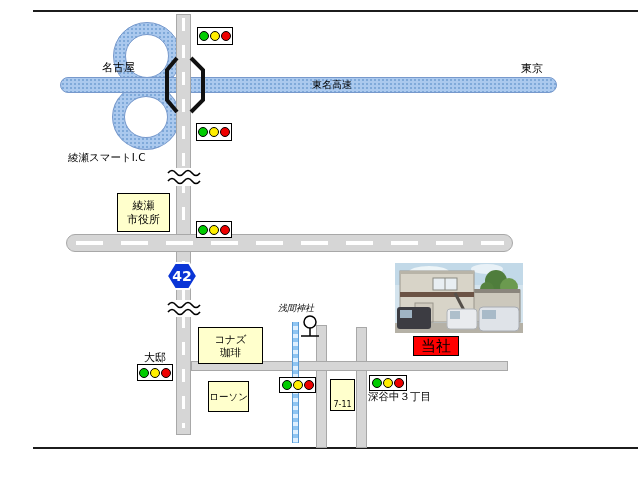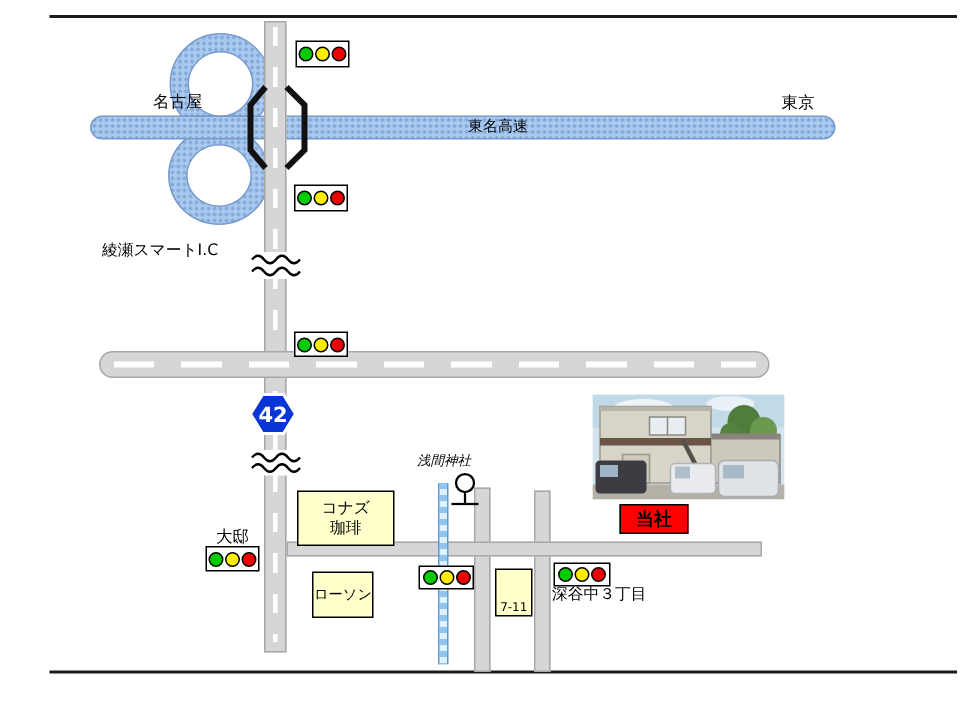--- a/index.html
+++ b/index.html
@@ -28,21 +28,21 @@
       background:#fff;border:1.5px solid #000;box-sizing:border-box;padding:0 1px;}
   .lamp{width:10px;height:10px;border-radius:50%;border:1px solid #000;box-sizing:border-box;flex:none;}
   .lamp.g{background:var(--signal-green,#00cc00);}
   .lamp.y{background:var(--signal-yellow,#ffee00);}
   .lamp.r{background:var(--signal-red,#ee0000);}
   
   .lmk{position:absolute;background:var(--landmark-fill,#ffffcc);border:1.5px solid #000;box-sizing:border-box;
        display:flex;flex-direction:column;align-items:center;justify-content:center;
        font-size:11px;line-height:1.2;text-align:center;}
   .company{position:absolute;background:var(--company-fill,#ff0000);border:1.5px solid #000;box-sizing:border-box;
-       display:flex;align-items:center;justify-content:center;font-size:12px;font-weight:bold;}
+       display:flex;align-items:center;justify-content:center;font-size:15px;font-weight:normal;}
   .lbl{position:absolute;font-size:11px;line-height:1;white-space:nowrap;}
 </style>
 </head>
 <body>
 
 <div class="stage">
 
   <div class="frame" style="left:33px;top:10px;width:605px;height:2px;"></div>
   <div class="frame" style="left:33px;top:447px;width:605px;height:2px;"></div>
 
@@ -114,20 +114,24 @@
     <span class="lamp g"></span>
       <span class="lamp y"></span>
       <span class="lamp r"></span>
   </div>
   <div class="tl" style="left:369px;top:375px;width:38px;height:16px;">
     <span class="lamp g"></span>
       <span class="lamp y"></span>
       <span class="lamp r"></span>
   </div>
 
+  <div class="lmk" style="left:117px;top:193px;width:53px;height:39px;">
+    <span>綾瀬</span>
+    <span>市役所</span>
+  </div>
   <div class="lmk" style="left:198px;top:327px;width:65px;height:37px;font-size:10.5px;">
     <span>コナズ</span>
     <span>珈琲</span>
   </div>
   <div class="lmk" style="left:208px;top:381px;width:41px;height:31px;font-size:9.5px;align-items:flex-end;">
     <span>ローソン</span>
   </div>
   <div class="lmk" style="left:330px;top:379px;width:25px;height:32px;font-size:8px;justify-content:flex-end;">
     <span>7-11</span>
   </div>
@@ -162,18 +166,18 @@
     <rect x="2" y="44" width="34" height="22" rx="3" fill="#3c3c42"></rect>
     <rect x="5" y="47" width="12" height="8" fill="#9fb4c4"></rect>
     <rect x="52" y="46" width="30" height="20" rx="3" fill="#e9ebee" stroke="#b0b4b8" stroke-width="1"></rect>
     <rect x="55" y="48" width="10" height="8" fill="#aebfcb"></rect>
     <rect x="84" y="44" width="40" height="24" rx="4" fill="#dfe3e8" stroke="#a8acb2" stroke-width="1"></rect>
     <rect x="87" y="47" width="14" height="9" fill="#a8bac8"></rect>
   </svg>
 
   <span class="lbl" style="left:54px;top:62px;margin-left:48px;">名古屋</span>
   <span class="lbl" style="left:521px;top:63px;">東京</span>
-  <span class="lbl" style="left:68px;top:162px;font-size:10.5px;">綾瀬スマートI.C</span>
+  <span class="lbl" style="left:68px;top:152px;font-size:10.5px;">綾瀬スマートI.C</span>
   <span class="lbl" style="left:144px;top:352px;">大邸</span>
   <span class="lbl" style="left:278px;top:304px;font-size:9px;font-style:italic;">浅間神社</span>
   <span class="lbl" style="left:368px;top:391px;font-size:10.5px;">深谷中３丁目</span>
 
 </div>
 
 </body></html>

